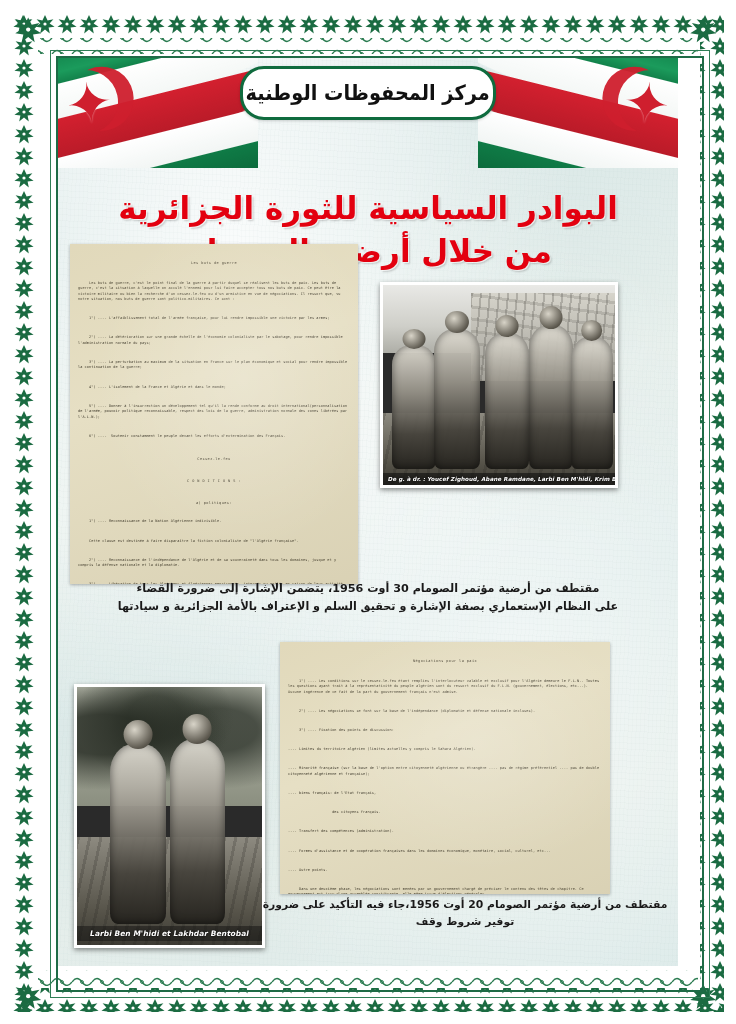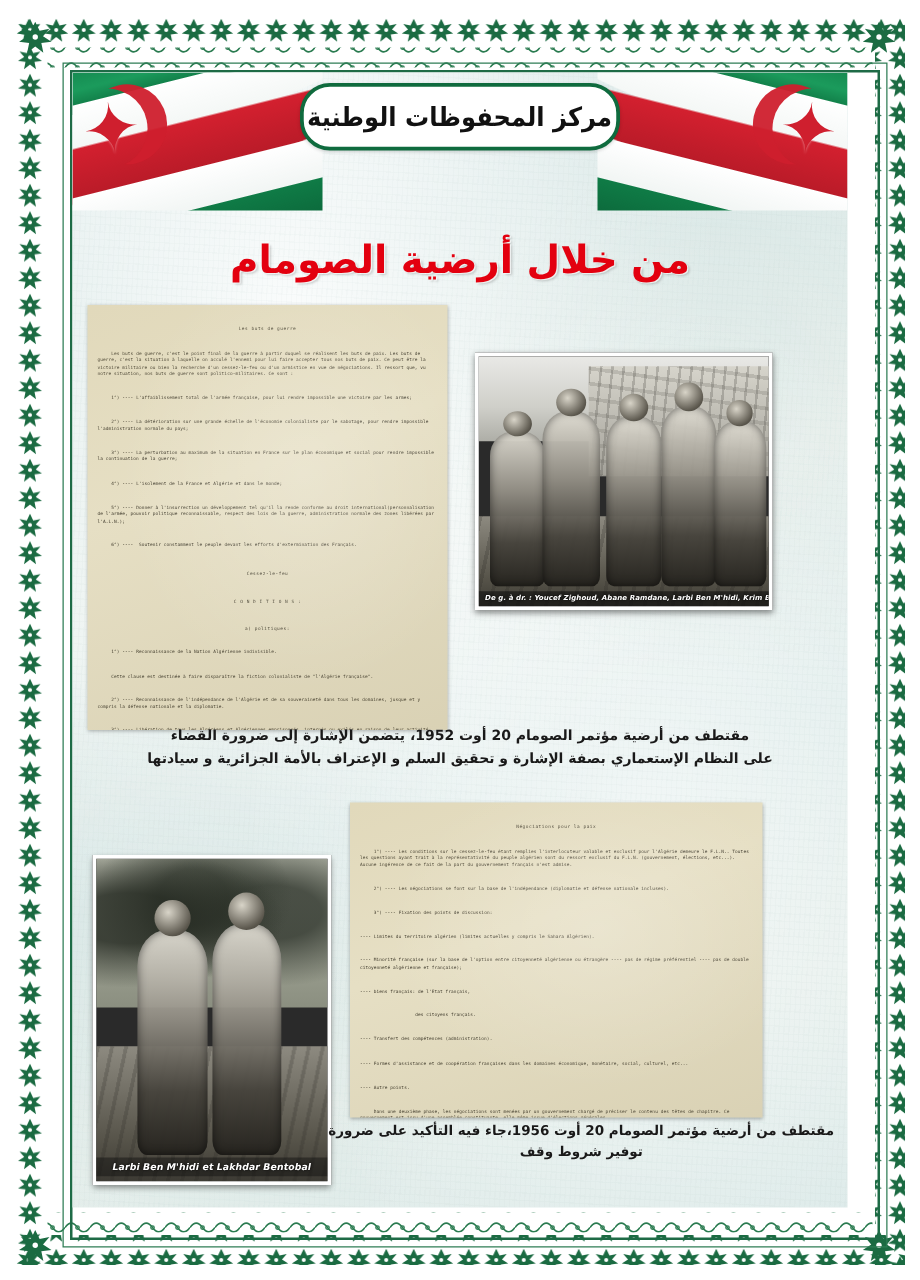--- a/index.html
+++ b/index.html
@@ -362,20 +362,21 @@
         <div class="flag-crescent"></div>
         <span class="flag-star">✦</span>
       </div>
 
       <div class="logo-box">
         <span class="logo-text">مركز المحفوظات الوطنية</span>
       </div>
     </div>
 
     <h1 class="poster-title">
+      <span class="line">البوادر السياسية للثورة الجزائرية</span>
       <span class="line">من خلال أرضية الصومام</span>
     </h1>
 
     <div class="doc" id="doc-soummam">
       <div class="doc-inner">
         <div class="doc-title">Les buts de guerre</div>
         <div class="doc-p">     Les buts de guerre, c'est le point final de la guerre à partir duquel se réalisent les buts de paix. Les buts de guerre, c'est la situation à laquelle on acculé l'ennemi pour lui faire accepter tous nos buts de paix. Ce peut être la victoire militaire ou bien la recherche d'un cessez-le-feu ou d'un armistice en vue de négociations. Il ressort que, vu notre situation, nos buts de guerre sont politico-militaires. Ce sont :</div>
         <div class="doc-p">     1°) ---- L'affaiblissement total de l'armée française, pour lui rendre impossible une victoire par les armes;</div>
         <div class="doc-p">     2°) ---- La détérioration sur une grande échelle de l'économie colonialiste par le sabotage, pour rendre impossible l'administration normale du pays;</div>
         <div class="doc-p">     3°) ---- La perturbation au maximum de la situation en France sur le plan économique et social pour rendre impossible la continuation de la guerre;</div>
@@ -404,21 +405,21 @@
         <div class="figure" style="left:4%;  width:19%; height:62%;"></div>
         <div class="figure" style="left:22%; width:20%; height:70%;"></div>
         <div class="figure" style="left:44%; width:19%; height:68%;"></div>
         <div class="figure" style="left:63%; width:19%; height:72%;"></div>
         <div class="figure" style="left:81%; width:18%; height:66%;"></div>
       </div>
       <div class="photo-caption">De g. à dr. : Youcef Zighoud, Abane Ramdane, Larbi Ben M'hidi, Krim Belkacem et Amar Ouamrane</div>
     </div>
 
     <div class="ar-caption" id="caption-soummam">
-      <span class="line">مقتطف من أرضية مؤتمر الصومام 20 أوت 1952، يتضمن الإشارة إلى ضرورة القضاء</span>
+      <span class="line">مقتطف من أرضية مؤتمر الصومام 30 أوت 1956، يتضمن الإشارة إلى ضرورة القضاء</span>
       <span class="line">على النظام الإستعماري بصفة الإشارة و تحقيق السلم و الإعتراف بالأمة الجزائرية و سيادتها</span>
     </div>
 
     <div class="photo" id="photo-benmhidi">
       <div class="photo-scene">
         <div class="ps-trees"></div>
         <div class="ps-ground" style="height:42%;"></div>
         <div class="figure" style="left:18%; width:30%; height:70%;"></div>
         <div class="figure" style="left:50%; width:30%; height:72%;"></div>
       </div>

